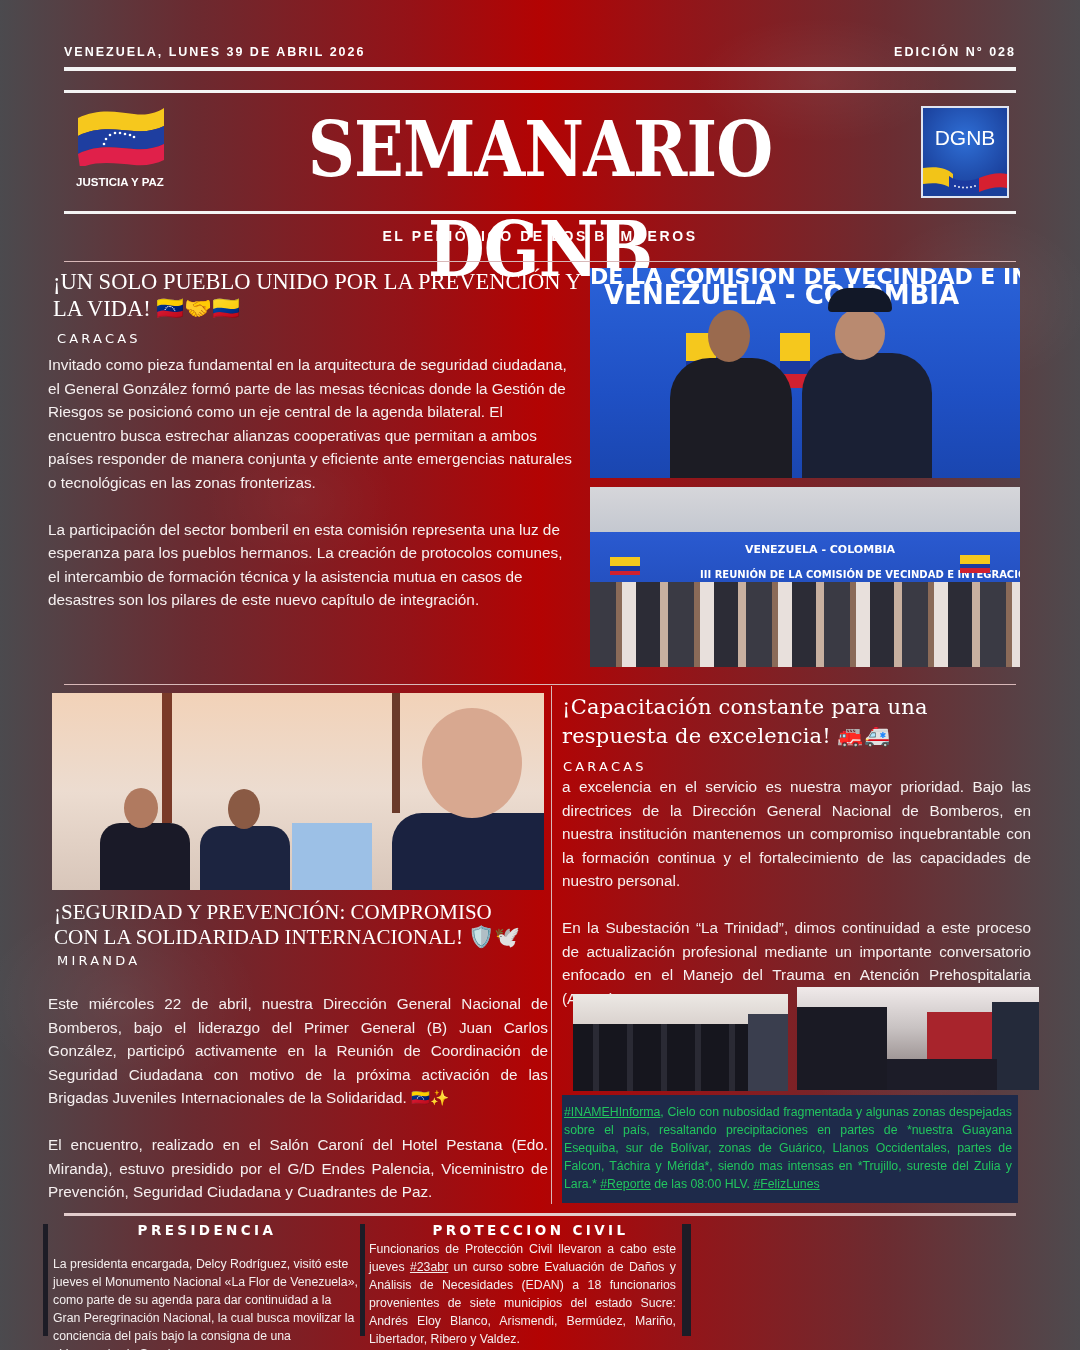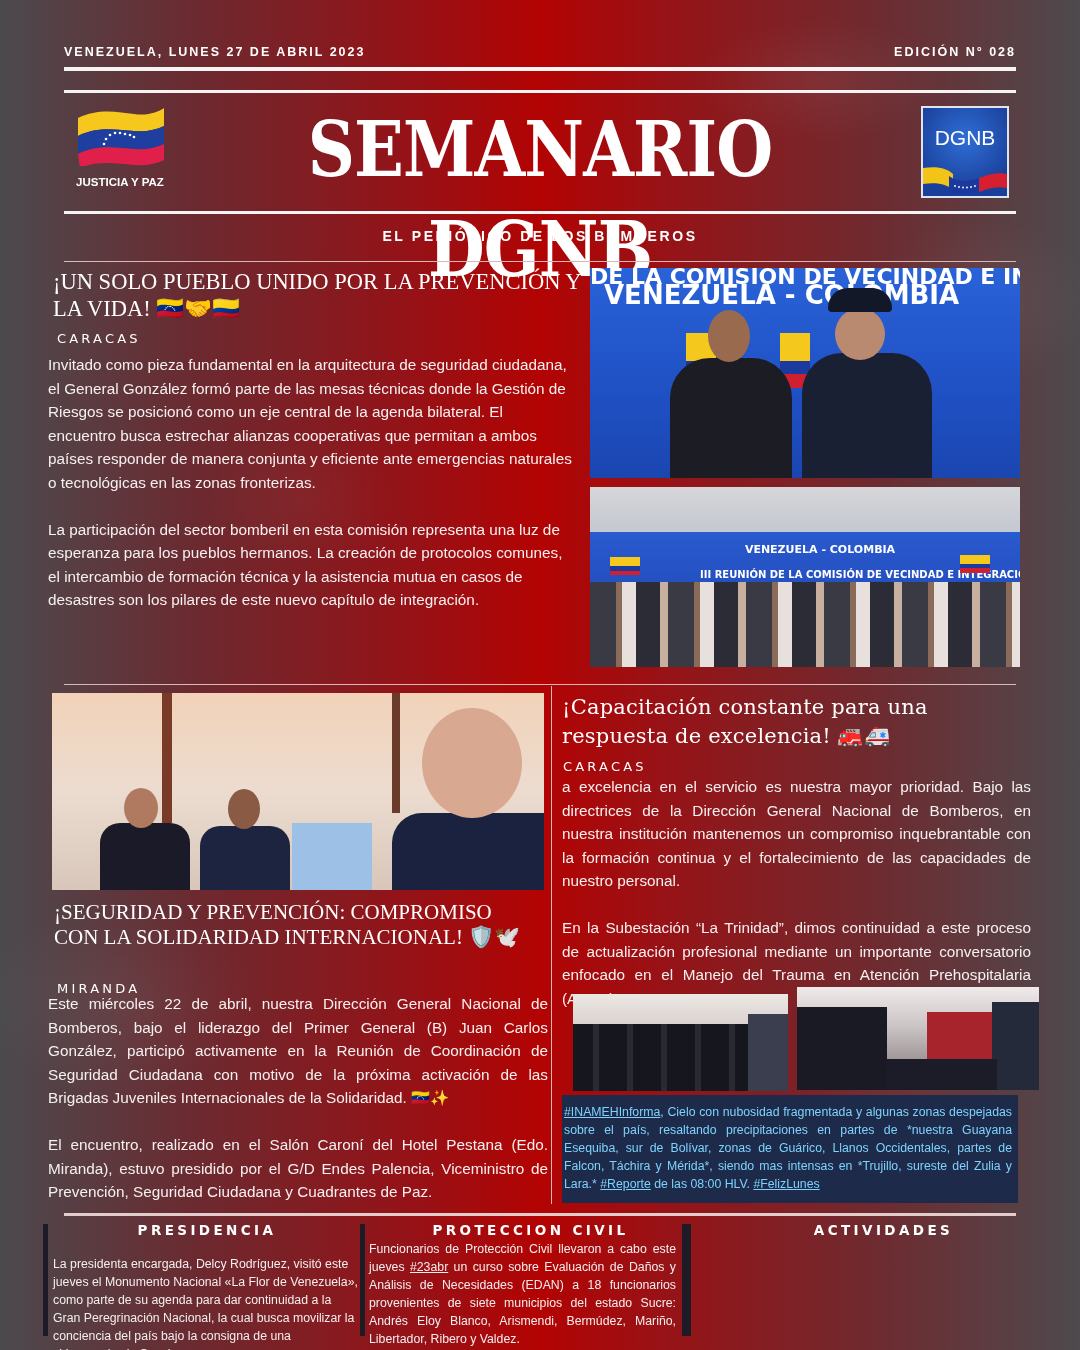--- a/index.html
+++ b/index.html
@@ -80,37 +80,37 @@
     .photo { position: absolute; overflow: hidden; }
 
     
     .inameh {
       position: absolute; left: 562px; top: 1095px; width: 456px; height: 108px;
       background: #1e2a4a; padding: 6px 6px 4px 2px;
     }
     .inameh-head { display: flex; align-items: baseline; gap: 8px; padding-left: 10px; }
     .inameh-title { font-family: "DejaVu Sans", sans-serif; font-weight: bold; font-size: 12px; letter-spacing: 2.8px; }
     .inameh-sub { font-style: italic; font-size: 10.5px; color: #e8e8ee; }
-    .inameh-body { font-size: 12.3px; line-height: 18px; color: #7dd3fc; margin-top: 2px; }
+    .inameh-body { font-size: 12.3px; line-height: 18px; color: #22c55e; margin-top: 2px; }
     .u { text-decoration: underline; }
 
     
     .bcol { position: absolute; top: 1222px; }
     .bcol .bar { position: absolute; left: 0; top: 2px; width: 5px; height: 112px; background: #1d1c26; }
     .bcol-title { font-family: "DejaVu Sans", sans-serif; font-weight: bold; font-size: 13.5px; letter-spacing: 3.4px; text-align: center; }
     .bcol-body { font-size: 12.3px; line-height: 18px; color: #f3eeee; }
     .bcol-body-lg { font-size: 15.2px; line-height: 21.3px; color: #f3eeee; }
   </style>
 </head>
 <body>
 
 <div class="texture"></div>
 
 <div class="topline">
-  <span>VENEZUELA, LUNES 27 DE ABRIL 2023</span>
+  <span>VENEZUELA, LUNES 39 DE ABRIL 2026</span>
   <span>EDICIÓN N° 028</span>
 </div>
 <div class="rule" style="top:67px;height:4px;"></div>
 <div class="rule" style="top:90px;height:3px;"></div>
 
 <div class="logo-left">
   <svg class="flag-wave" viewBox="0 0 92 60">
     <path d="M4 12 C24 2, 44 6, 60 8 C74 10, 84 6, 90 2 L90 20 C82 24, 72 26, 60 25 C44 24, 24 20, 4 30 Z" fill="#f6c81d"></path>
     <path d="M4 30 C24 20, 44 24, 60 25 C72 26, 82 24, 90 20 L90 38 C82 42, 72 44, 60 43 C44 42, 24 38, 4 48 Z" fill="#1e3ea0"></path>
     <path d="M4 48 C24 38, 44 42, 60 43 C72 44, 82 42, 90 38 L90 54 C82 58, 72 60, 60 59 C44 58, 24 54, 6 62 Z" fill="#e0204a"></path>
@@ -186,21 +186,21 @@
   <div class="abs" style="left:340px;top:0;width:8px;height:120px;background:#6a3a2a;"></div>
   <div class="abs" style="left:48px;top:130px;width:90px;height:67px;background:#1a1a28;border-radius:20px 20px 0 0;"></div>
   <div class="abs" style="left:72px;top:95px;width:34px;height:40px;background:#b07a60;border-radius:50%;"></div>
   <div class="abs" style="left:148px;top:133px;width:90px;height:64px;background:#1c2440;border-radius:20px 20px 0 0;"></div>
   <div class="abs" style="left:176px;top:96px;width:32px;height:40px;background:#8a5a44;border-radius:50%;"></div>
   <div class="abs" style="left:240px;top:130px;width:80px;height:67px;background:#9cc0e6;"></div>
   <div class="abs" style="left:340px;top:120px;width:152px;height:77px;background:#1a2240;border-radius:30px 0 0 0;"></div>
   <div class="abs" style="left:370px;top:15px;width:100px;height:110px;background:#d8a890;border-radius:50%;"></div>
 </div>
 <div class="abs headline-serif" style="left:54px;top:900px;width:480px;font-size:21px;line-height:25px;">¡SEGURIDAD Y PREVENCIÓN: COMPROMISO CON LA SOLIDARIDAD INTERNACIONAL! 🛡️🕊️</div>
-<div class="abs kicker" style="left:57px;top:953px;margin-top:28px;">MIRANDA</div>
+<div class="abs kicker" style="left:57px;top:953px;">MIRANDA</div>
 <div class="abs body-text justify" style="left:48px;top:992px;width:500px;">
   <p class="para">Este miércoles 22 de abril, nuestra Dirección General Nacional de Bomberos, bajo el liderazgo del Primer General (B) Juan Carlos González, participó activamente en la Reunión de Coordinación de Seguridad Ciudadana con motivo de la próxima activación de las Brigadas Juveniles Internacionales de la Solidaridad. 🇻🇪✨</p>
   <p class="para">El encuentro, realizado en el Salón Caroní del Hotel Pestana (Edo. Miranda), estuvo presidido por el G/D Endes Palencia, Viceministro de Prevención, Seguridad Ciudadana y Cuadrantes de Paz.</p>
 </div>
 
 <div class="abs headline-deco" style="left:562px;top:693px;width:440px;">¡Capacitación constante para una respuesta de excelencia! 🚒🚑</div>
 <div class="abs kicker" style="left:563px;top:759px;">CARACAS</div>
 <div class="abs body-text justify" style="left:562px;top:775px;width:469px;">
   <p class="para">a excelencia en el servicio es nuestra mayor prioridad. Bajo las directrices de la Dirección General Nacional de Bomberos, en nuestra institución mantenemos un compromiso inquebrantable con la formación continua y el fortalecimiento de las capacidades de nuestro personal.</p>
   <p class="para">En la Subestación “La Trinidad”, dimos continuidad a este proceso de actualización profesional mediante un importante conversatorio enfocado en el Manejo del Trauma en Atención Prehospitalaria (A.P.H.).</p>
@@ -231,14 +231,13 @@
 
 <div class="bcol" style="left:360px;width:330px;">
   <div class="bar"></div>
   <div class="abs" style="left:322px;top:2px;width:5px;height:112px;background:#1d1c26;"></div>
   <div class="bcol-title" style="margin-left:11px;">PROTECCION CIVIL</div>
   <div class="bcol-body justify" style="margin-left:9px;margin-top:2px;width:307px;"><span>Funcionarios de Protección Civil llevaron a cabo este jueves </span><span class="u">#23abr</span><span> un curso sobre Evaluación de Daños y Análisis de Necesidades (EDAN) a 18 funcionarios provenientes de siete municipios del estado Sucre: Andrés Eloy Blanco, Arismendi, Bermúdez, Mariño, Libertador, Ribero y Valdez.</span></div>
 </div>
 
 <div class="bcol" style="left:686px;width:384px;">
   <div class="bar"></div>
-  <div class="bcol-title" style="margin-left:11px;">ACTIVIDADES</div>
 </div>
 
 </body></html>

